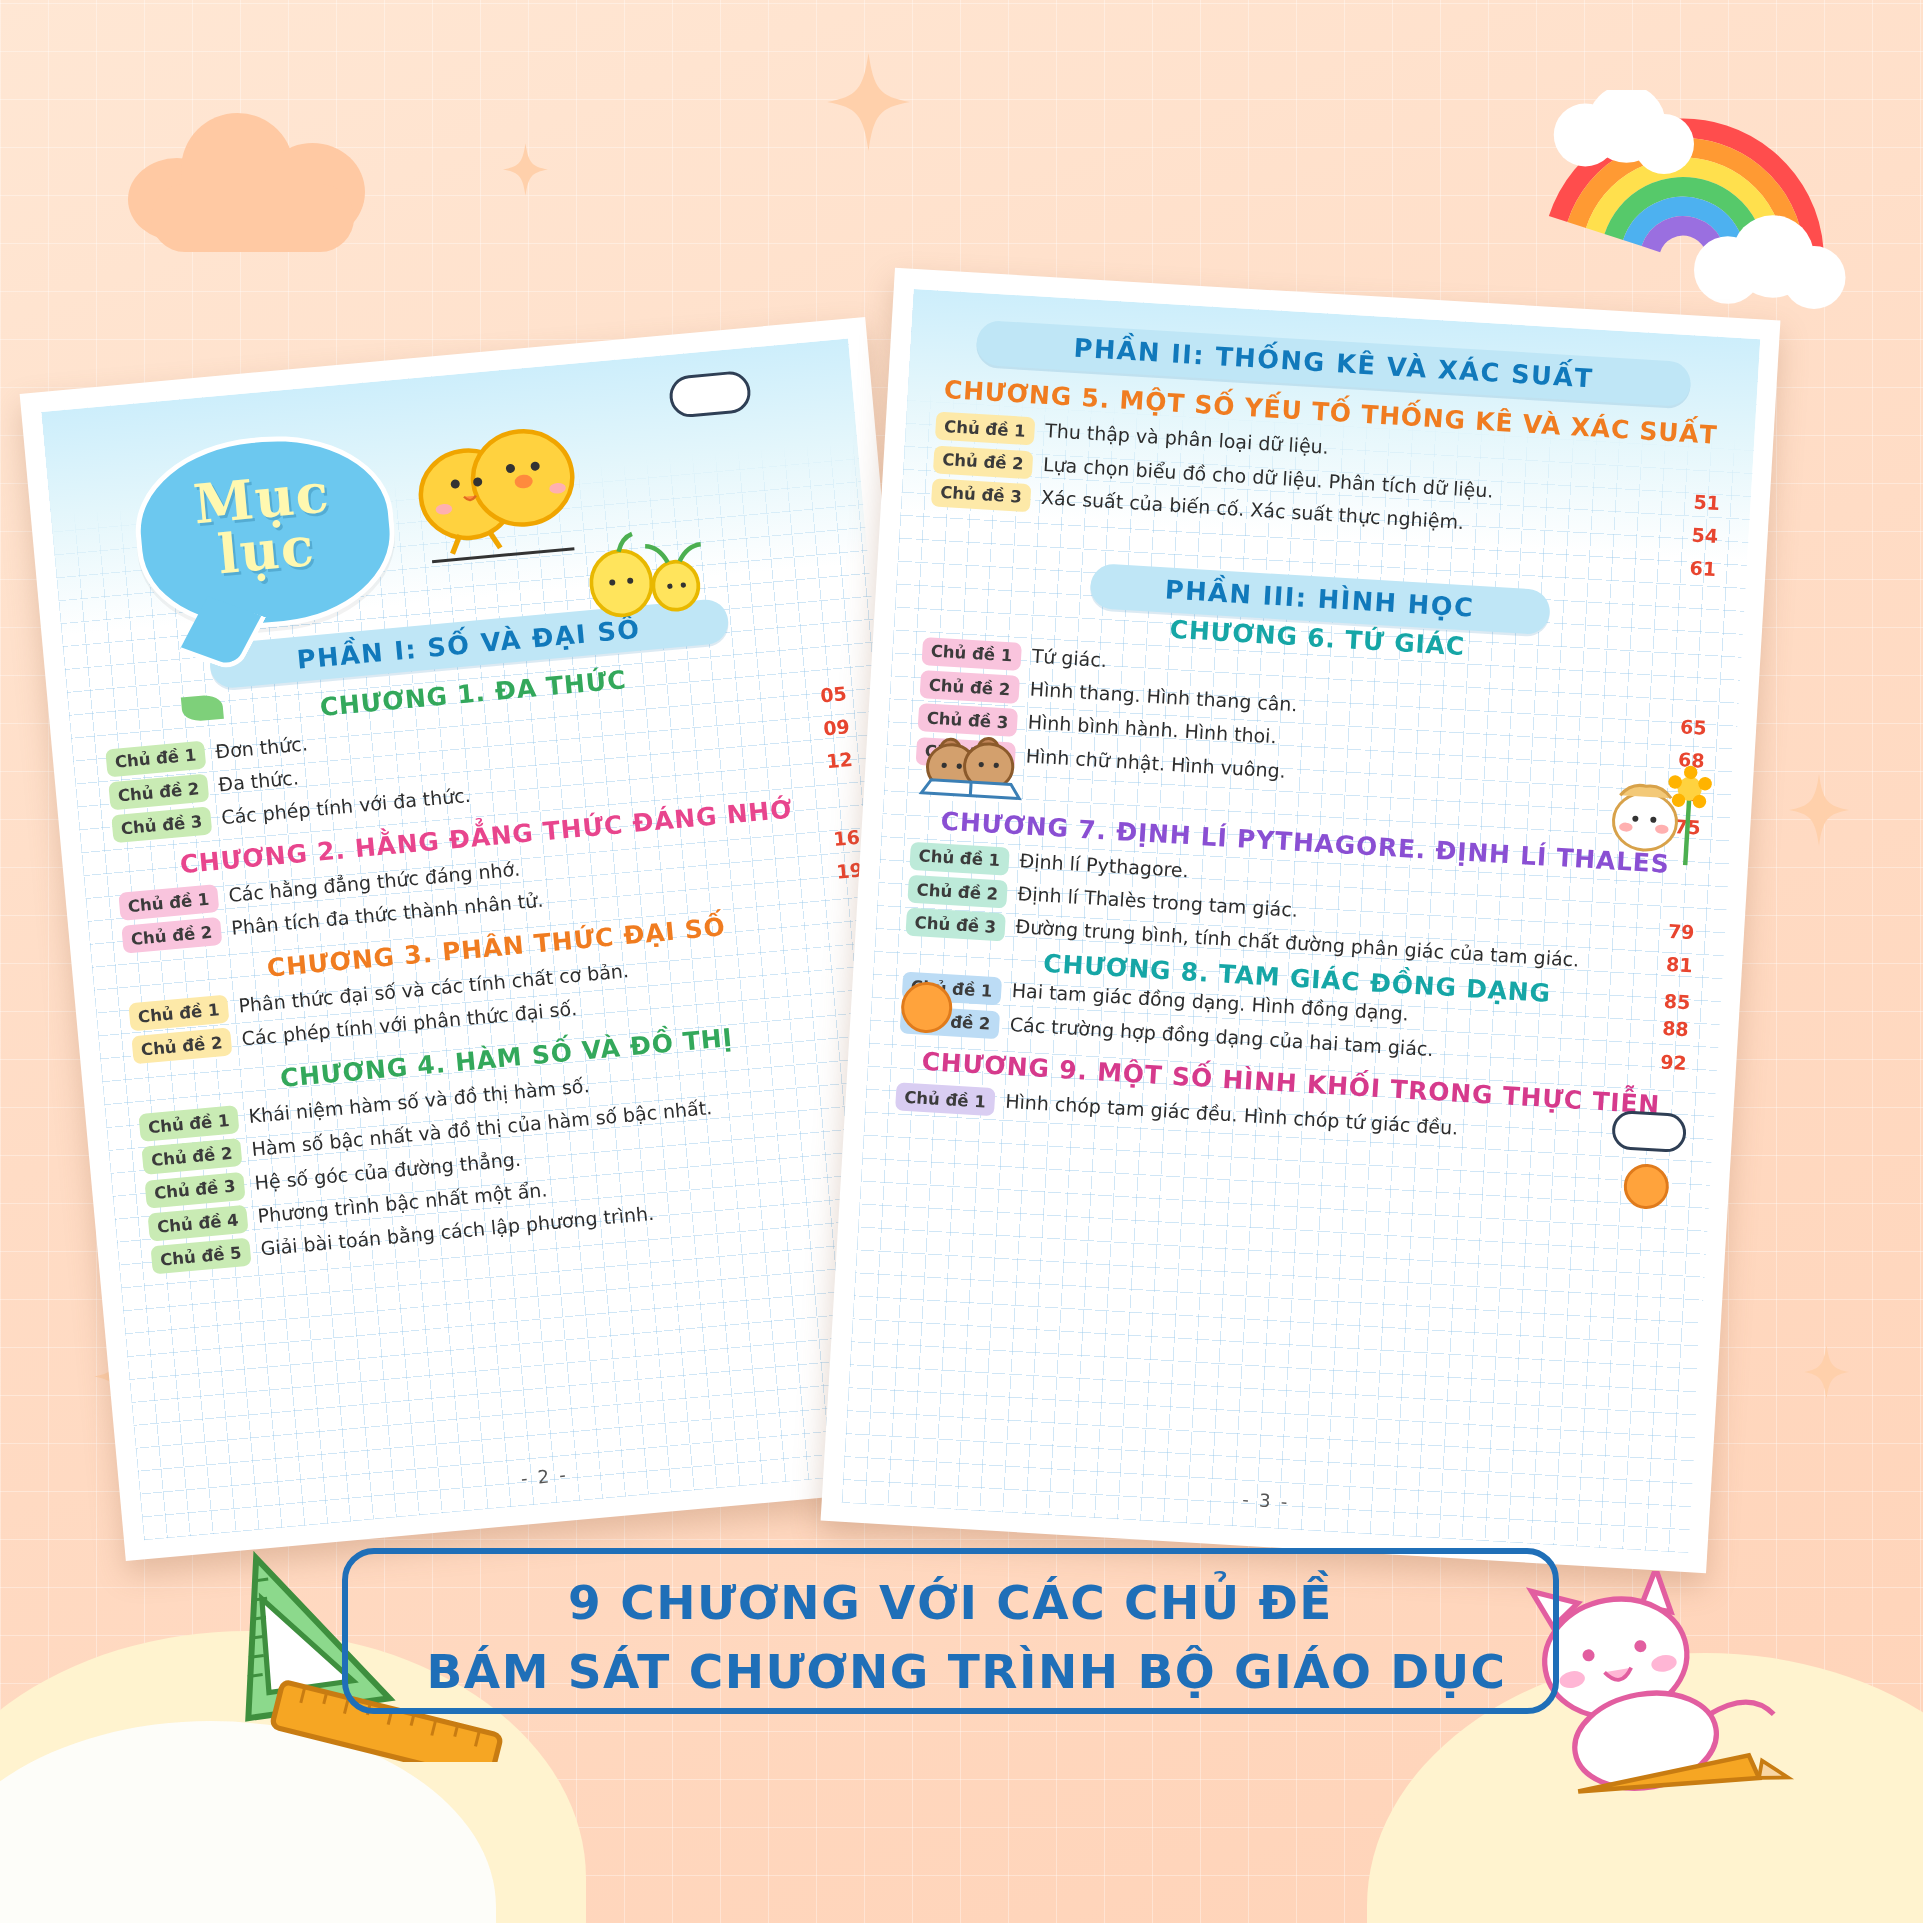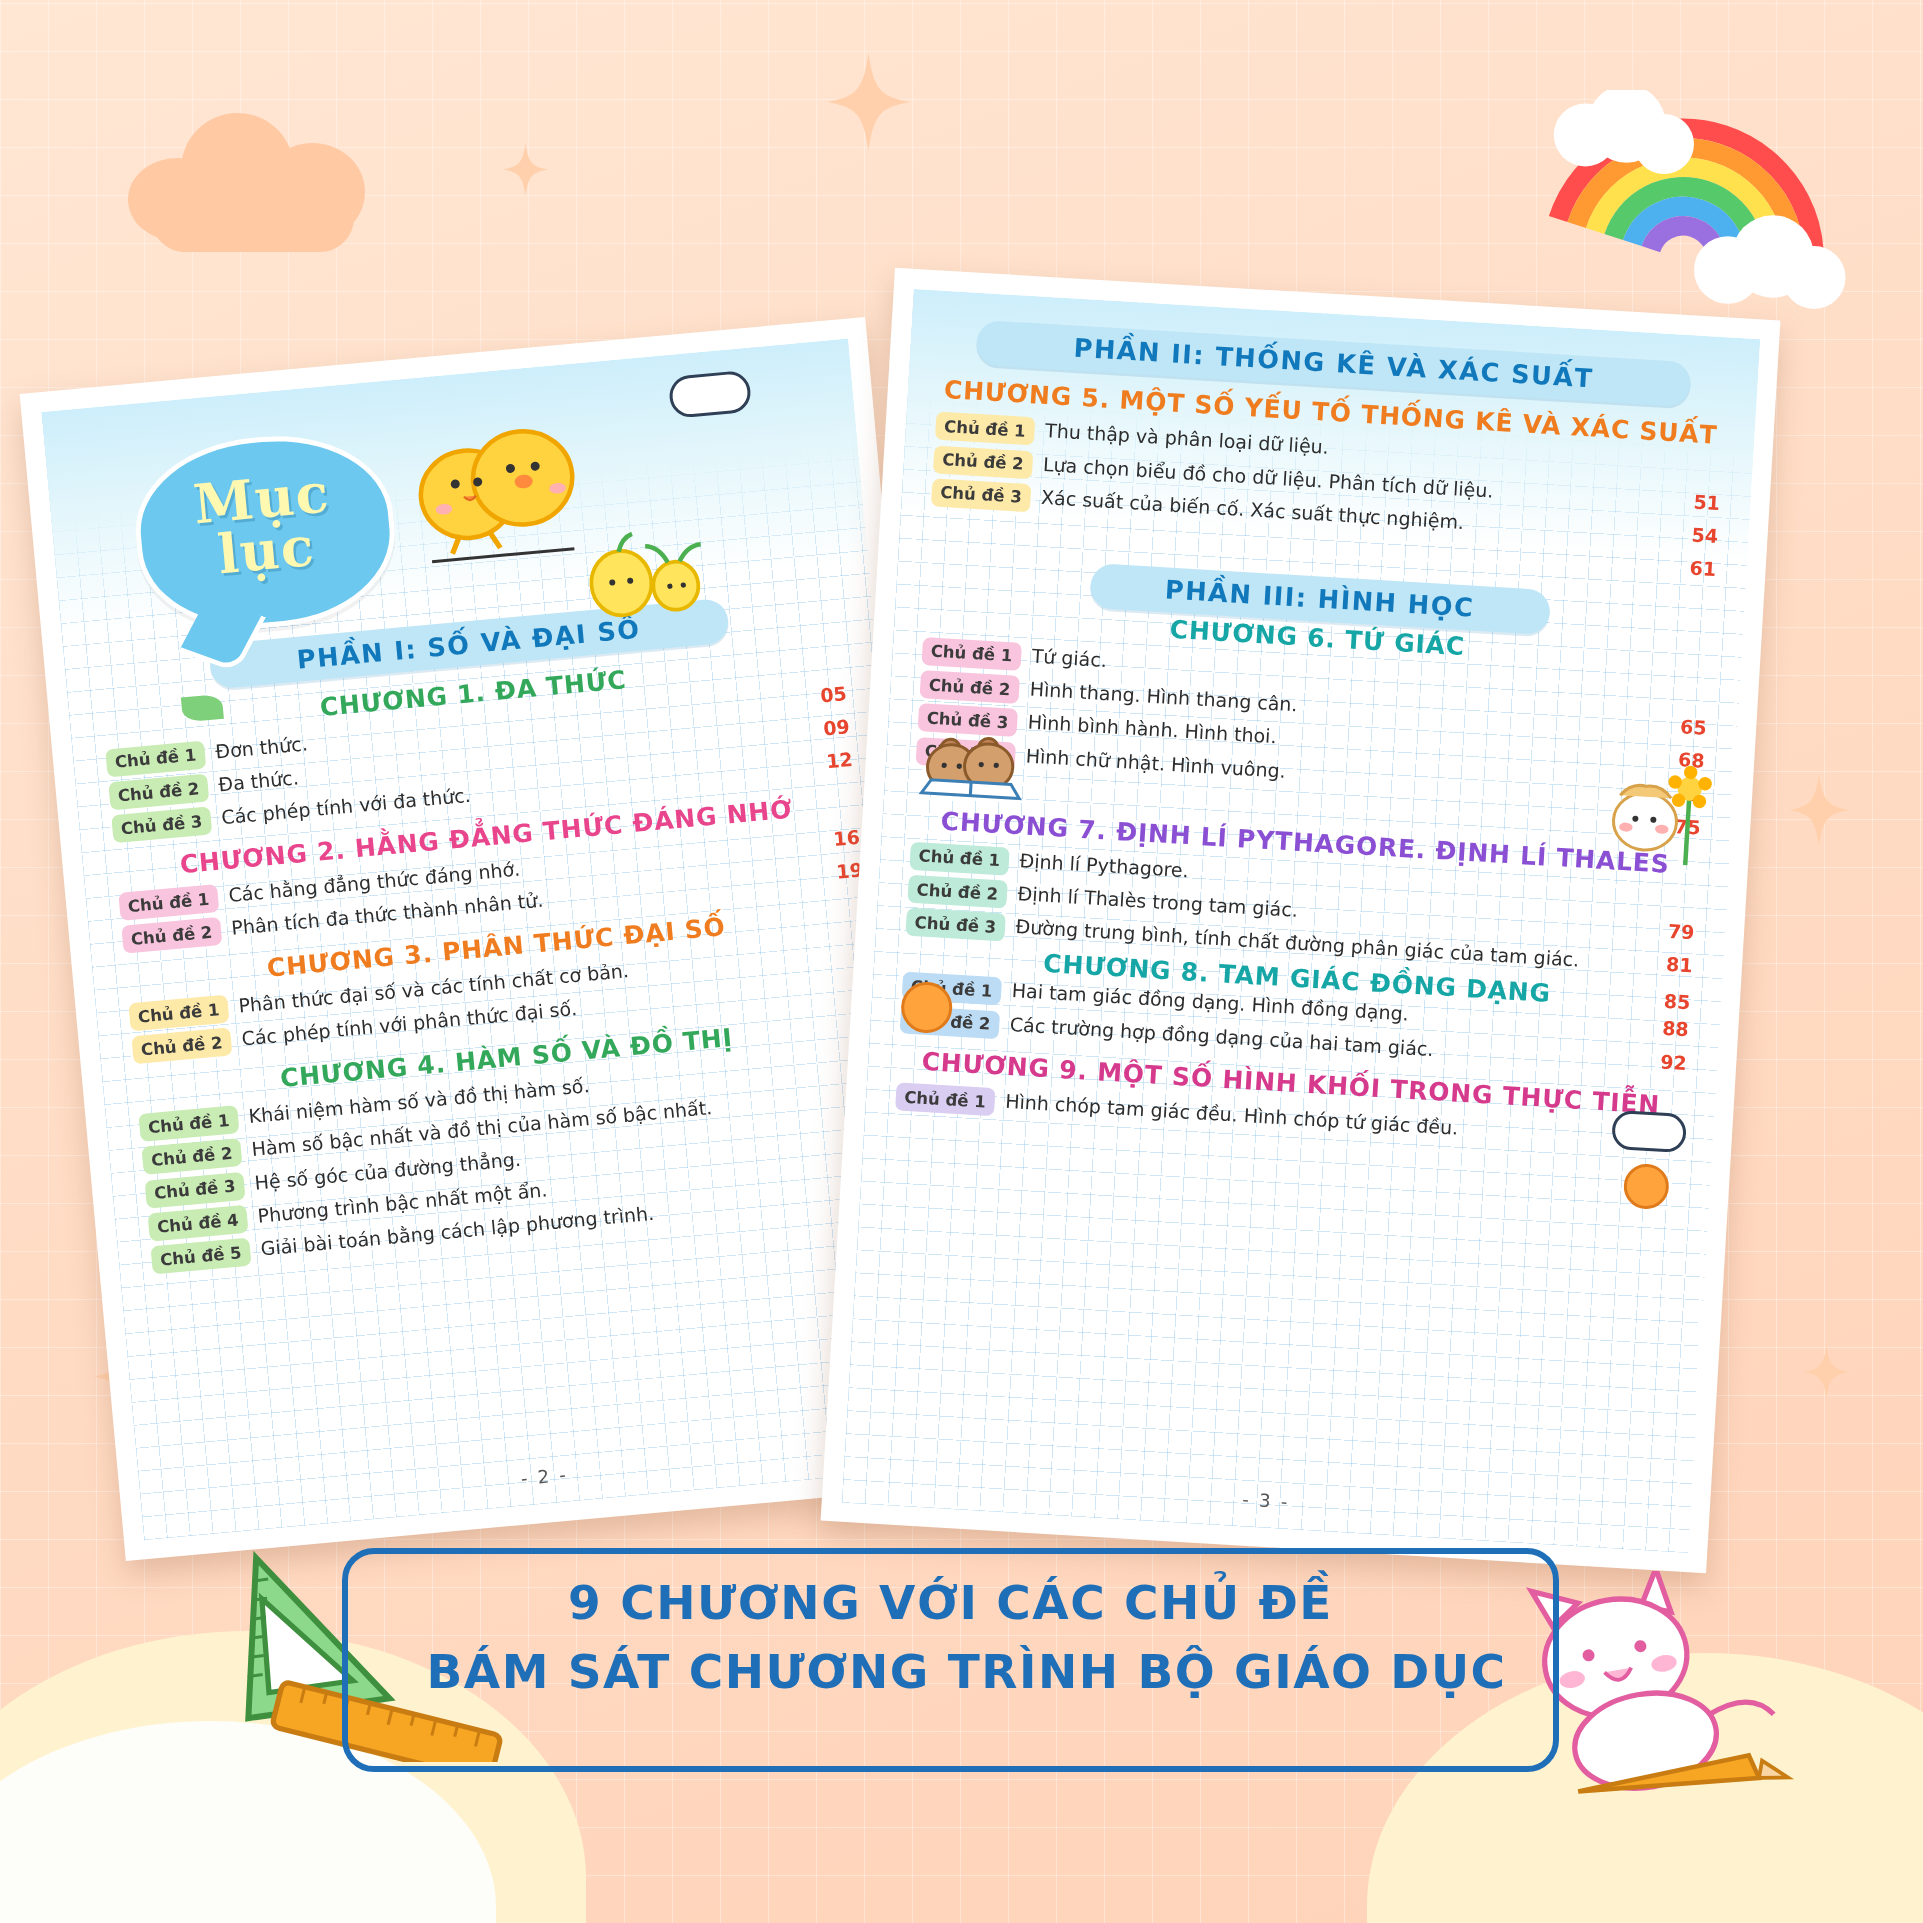--- a/index.html
+++ b/index.html
@@ -103,21 +103,21 @@
   }
   .pg{flex:0 0 auto;color:#e8452f;font-size:19px;font-weight:bold;padding-left:6px;}
 
   .folio{
     position:absolute;bottom:16.5px;left:0;right:0;text-align:center;
     font-size:18px;color:#555;letter-spacing:2.3px;
   }
 
   
   .banner{
-    position:absolute;left:342px;top:1548px;width:1217px;height:224px;
+    position:absolute;left:342px;top:1548px;width:1217px;height:166px;
     border:6.8px solid #1f6fb8;border-radius:32px;background:rgba(255,255,255,.0);
     box-sizing:border-box;
   }
   .banner-l1,.banner-l2{
     text-align:center;font-weight:bold;color:#1f6fb8;letter-spacing:1.5px;
     font-family:"DejaVu Sans",sans-serif;
   }
   .banner-l1{font-size:47px;margin-top:21px;}
   .banner-l2{font-size:47px;margin-top:13.5px;padding-left:32px;}
   .orange-fruit{position:absolute;border-radius:50%;background:#ffa33c;border:3.8px solid #e07b1c;}

